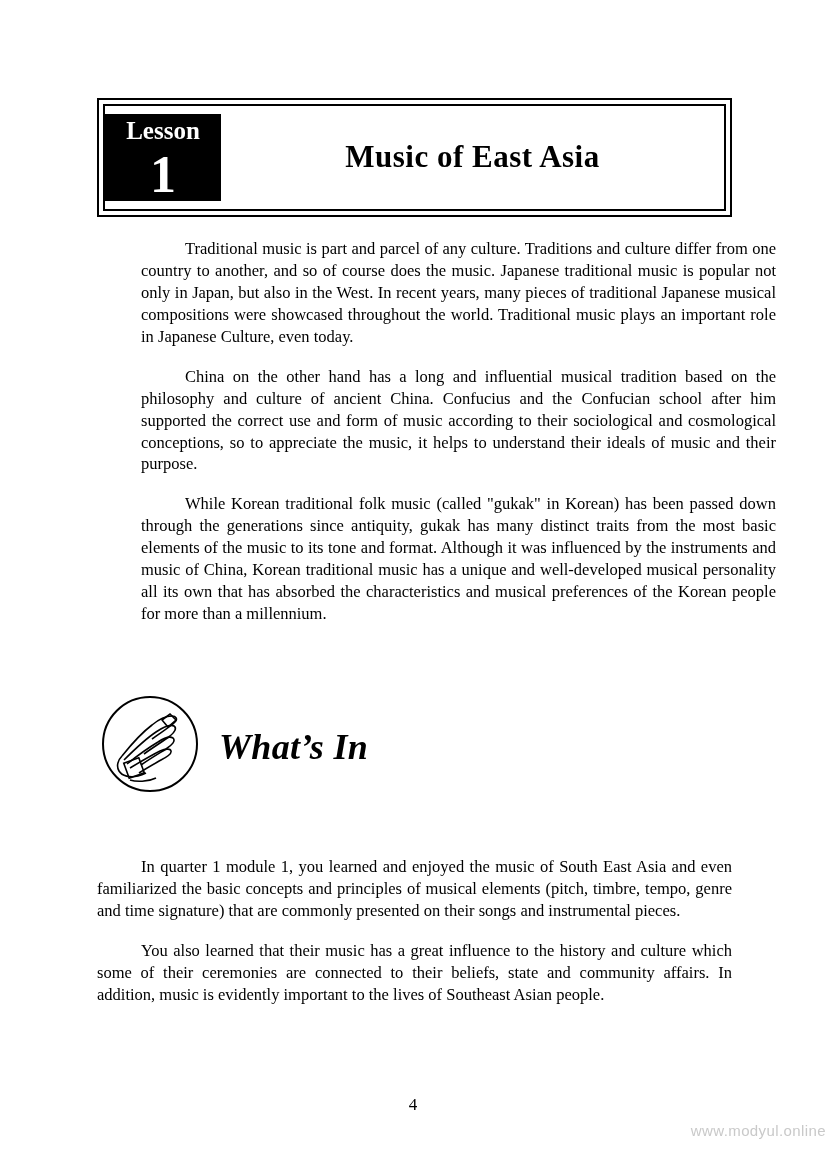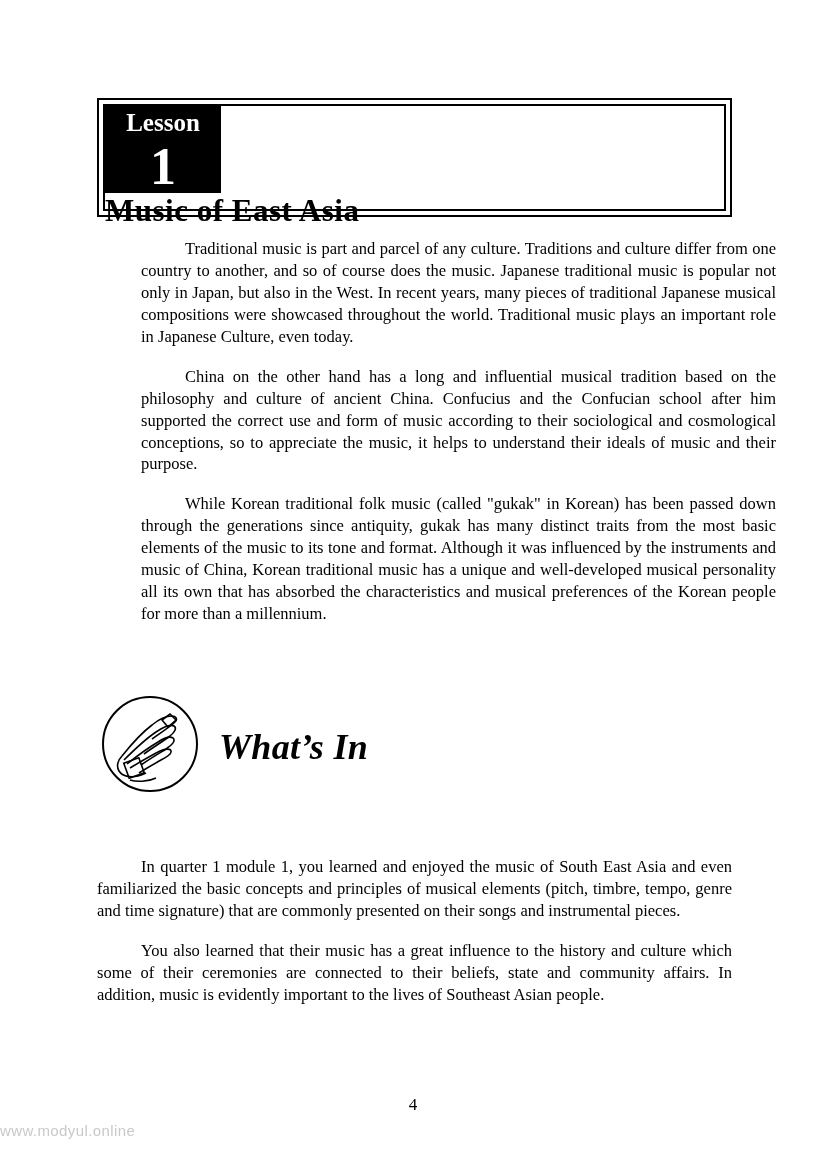--- a/index.html
+++ b/index.html
@@ -37,22 +37,21 @@
   }
   .lesson-banner-inner {
     position: absolute;
     left: 4px;
     top: 4px;
     right: 4px;
     bottom: 4px;
     border: 2px solid #000;
     box-sizing: border-box;
     display: flex;
-    align-items: flex-start;
-    flex-direction: column;
+    align-items: center;
   }
   .lesson-box {
     width: 116px;
     background: #000;
     color: #fff;
     display: flex;
     flex-direction: column;
     align-items: center;
     justify-content: center;
     flex: none;
@@ -153,21 +152,21 @@
     right: 75px;
     top: 1093px;
     font-size: 18px;
     font-family: "Liberation Serif", serif;
   }
   .watermark {
     position: absolute;
     left: 0;
     right: 0;
     top: 1122px;
-    text-align: left;
+    text-align: right;
     font-family: "Liberation Sans", sans-serif;
     font-size: 15px;
     color: #c9c9c9;
     letter-spacing: 0.4px;
   }
 </style>
 </head>
 <body>
 
 <div class="page">

